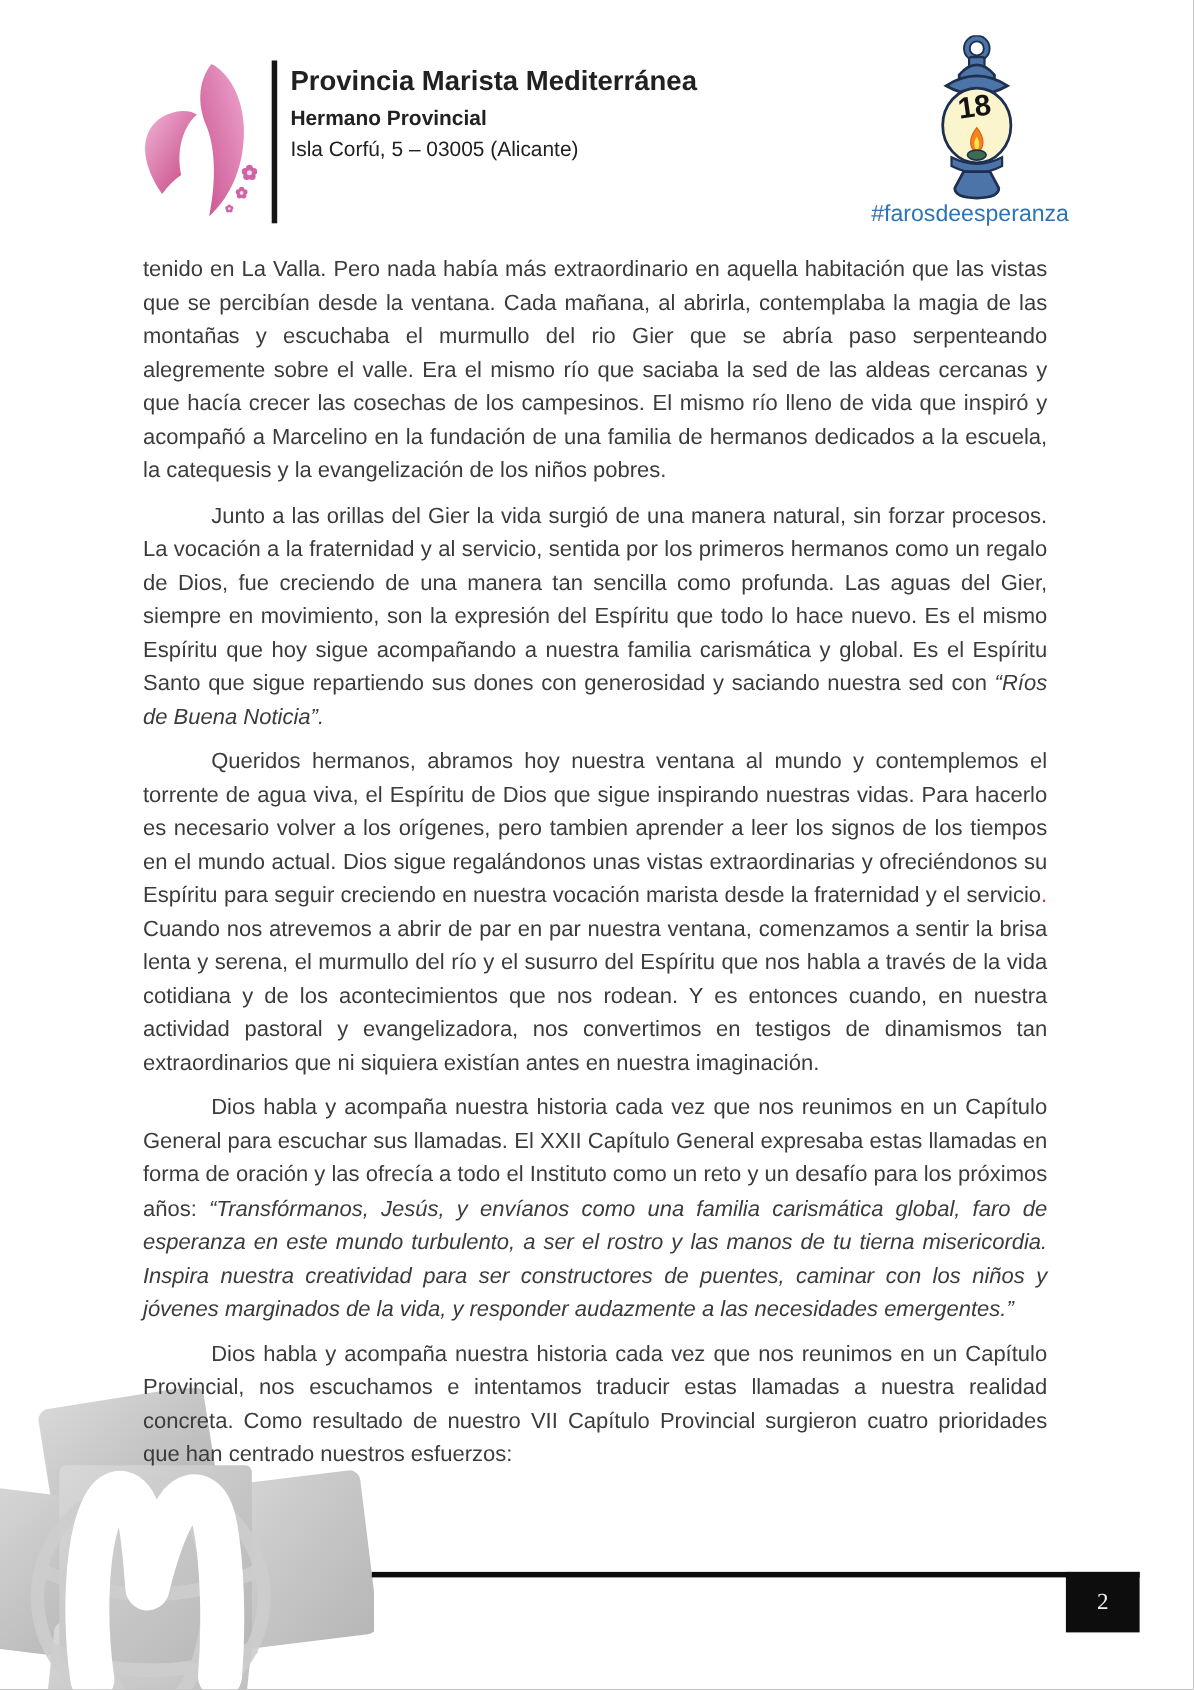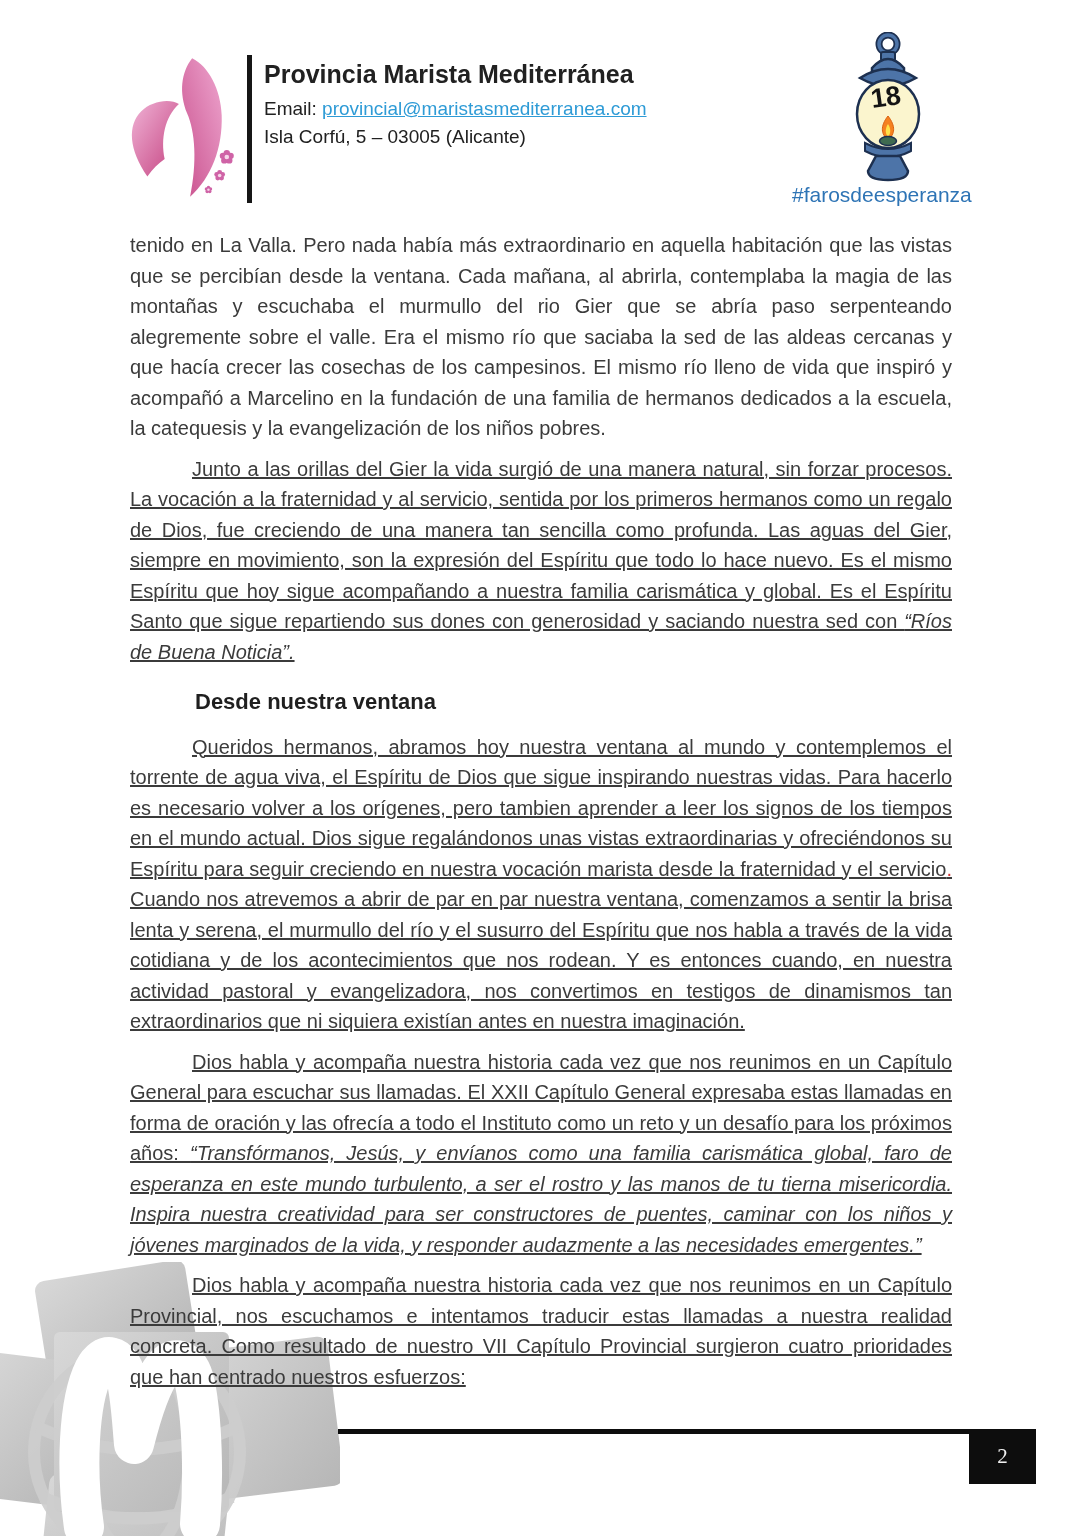--- a/index.html
+++ b/index.html
@@ -20,21 +20,21 @@
   .email-link{ color:var(--link-blue); text-decoration:underline; cursor:pointer; }
   .address{ font-size:19px; }
   .lantern{ position:absolute; left:846px; top:32px; width:84px; height:152px; }
   .hashtag{ position:absolute; left:792px; top:183px; font-size:21px; color:var(--hashtag-blue);
             cursor:pointer; }
 
   
   .doc-body{ position:absolute; left:130px; top:230px; width:838px; color:var(--text);
              font-size:20px; line-height:30.5px; text-align:justify; z-index:2; }
   .doc-body p{ margin:0 16px 10px 0; }
-  .doc-body p.indent{ text-indent:62px;text-decoration:underline; }
+  .doc-body p.indent{ text-indent:62px; }
   .body-heading{ font-size:22px; font-weight:bold; color:var(--heading-text);
                  margin:20px 0 14px 0; padding-left:65px; text-align:left; }
   .run-italic{ font-style:italic; }
   .run-red{ color:var(--accent-red); }
 
   
   .watermark{ position:absolute; left:-8px; top:1262px; width:348px; height:300px; z-index:1; }
   .footer-rule{ position:absolute; left:338px; top:1429px; width:698px; height:5px;
                 background:var(--footer-black); z-index:2; }
   .page-number{ position:absolute; left:969px; top:1429px; width:67px; height:55px;
@@ -72,23 +72,21 @@
       <use href="#flower" transform="translate(108,113) scale(1.5)"></use>
       <use href="#flower" transform="translate(101,131) scale(1.15)"></use>
       <use href="#flower" transform="translate(90,145) scale(0.8)"></use>
     </g>
   </svg>
 
   <div class="vbar"></div>
 
   <div class="header-text">
     <div class="org-name">Provincia Marista Mediterránea</div>
-    <div class="email-line">
-      <span>Email: </span><a class="email-link">provincial@maristasmediterranea.com</a>
-    </div>
+    <div class="org-role">Hermano Provincial</div>
     <div class="address">Isla Corfú, 5 – 03005 (Alicante)</div>
   </div>
 
   <svg class="lantern" viewBox="0 0 84 152" aria-hidden="true">
     <circle cx="42" cy="12" r="9" fill="none" stroke="#1d3050" stroke-width="7"></circle>
     <circle cx="42" cy="12" r="9" fill="none" stroke="#4d74a8" stroke-width="3.5"></circle>
     <rect x="35" y="20" width="14" height="9" rx="2" fill="#4d74a8" stroke="#1d3050" stroke-width="2"></rect>
     <path d="M26,36 Q42,18 58,36 L58,40 L26,40 Z" fill="#4d74a8" stroke="#1d3050" stroke-width="2.5"></path>
     <path d="M14,46 Q42,28 70,46 Q56,54 42,54 Q28,54 14,46 Z" fill="#4d74a8" stroke="#1d3050" stroke-width="2.5"></path>
     <ellipse cx="42" cy="82" rx="31" ry="34" fill="#fbf5ce" stroke="#1d3050" stroke-width="2.5"></ellipse>
@@ -98,21 +96,20 @@
     <ellipse cx="42" cy="109" rx="8.5" ry="4.5" fill="#3f6b50" stroke="#1d3050" stroke-width="1.5"></ellipse>
     <path d="M19,111 Q42,123 65,111 L65,119 Q42,131 19,119 Z" fill="#4d74a8" stroke="#1d3050" stroke-width="2"></path>
     <path d="M30,124 L54,124 L62,139 Q62,148 42,148 Q22,148 22,139 Z" fill="#4d74a8" stroke="#1d3050" stroke-width="2.5"></path>
   </svg>
 
   <a class="hashtag">#farosdeesperanza</a>
 
   <div class="doc-body">
       <p class=""><span>tenido en La Valla. Pero nada había más extraordinario en aquella habitación que las vistas que se percibían desde la ventana. Cada mañana, al abrirla, contemplaba la magia de las montañas y escuchaba el murmullo del rio Gier que se abría paso serpenteando alegremente sobre el valle. Era el mismo río que saciaba la sed de las aldeas cercanas y que hacía crecer las cosechas de los campesinos. El mismo río lleno de vida que inspiró y acompañó a Marcelino en la fundación de una familia de hermanos dedicados a la escuela, la catequesis y la evangelización de los niños pobres.</span></p>
       <p class="indent"><span>Junto a las orillas del Gier la vida surgió de una manera natural, sin forzar procesos. La vocación a la fraternidad y al servicio, sentida por los primeros hermanos como un regalo de Dios, fue creciendo de una manera tan sencilla como profunda. Las aguas del Gier, siempre en movimiento, son la expresión del Espíritu que todo lo hace nuevo. Es el mismo Espíritu que hoy sigue acompañando a nuestra familia carismática y global. Es el Espíritu Santo que sigue repartiendo sus dones con generosidad y saciando nuestra sed con </span><span class="run-italic">“Ríos de Buena Noticia”.</span></p>
-      <h2 class="body-heading">Desde nuestra ventana</h2>
       <p class="indent"><span>Queridos hermanos, abramos hoy nuestra ventana al mundo y contemplemos el torrente de agua viva, el Espíritu de Dios que sigue inspirando nuestras vidas. Para hacerlo es necesario volver a los orígenes, pero tambien aprender a leer los signos de los tiempos en el mundo actual. Dios sigue regalándonos unas vistas extraordinarias y ofreciéndonos su Espíritu para seguir creciendo en nuestra vocación marista desde la fraternidad y el servicio</span><span class="run-red">.</span><span> Cuando nos atrevemos a abrir de par en par nuestra ventana, comenzamos a sentir la brisa lenta y serena, el murmullo del río y el susurro del Espíritu que nos habla a través de la vida cotidiana y de los acontecimientos que nos rodean. Y es entonces cuando, en nuestra actividad pastoral y evangelizadora, nos convertimos en testigos de dinamismos tan extraordinarios que ni siquiera existían antes en nuestra imaginación.</span></p>
       <p class="indent"><span>Dios habla y acompaña nuestra historia cada vez que nos reunimos en un Capítulo General para escuchar sus llamadas. El XXII Capítulo General expresaba estas llamadas en forma de oración y las ofrecía a todo el Instituto como un reto y un desafío para los próximos años: </span><span class="run-italic">“Transfórmanos, Jesús, y envíanos como una familia carismática global, faro de esperanza en este mundo turbulento, a ser el rostro y las manos de tu tierna misericordia. Inspira nuestra creatividad para ser constructores de puentes, caminar con los niños y jóvenes marginados de la vida, y responder audazmente a las necesidades emergentes.”</span></p>
       <p class="indent"><span>Dios habla y acompaña nuestra historia cada vez que nos reunimos en un Capítulo Provincial, nos escuchamos e intentamos traducir estas llamadas a nuestra realidad concreta. Como resultado de nuestro VII Capítulo Provincial surgieron cuatro prioridades que han centrado nuestros esfuerzos:</span></p>
     </div>
 
   <svg class="watermark" viewBox="0 0 348 300" aria-hidden="true">
     <defs>
       <linearGradient id="wg" x1="0" y1="0" x2="1" y2="1">
         <stop offset="0" stop-color="#d8d8d8"></stop>
         <stop offset="1" stop-color="#b6b6b6"></stop>

